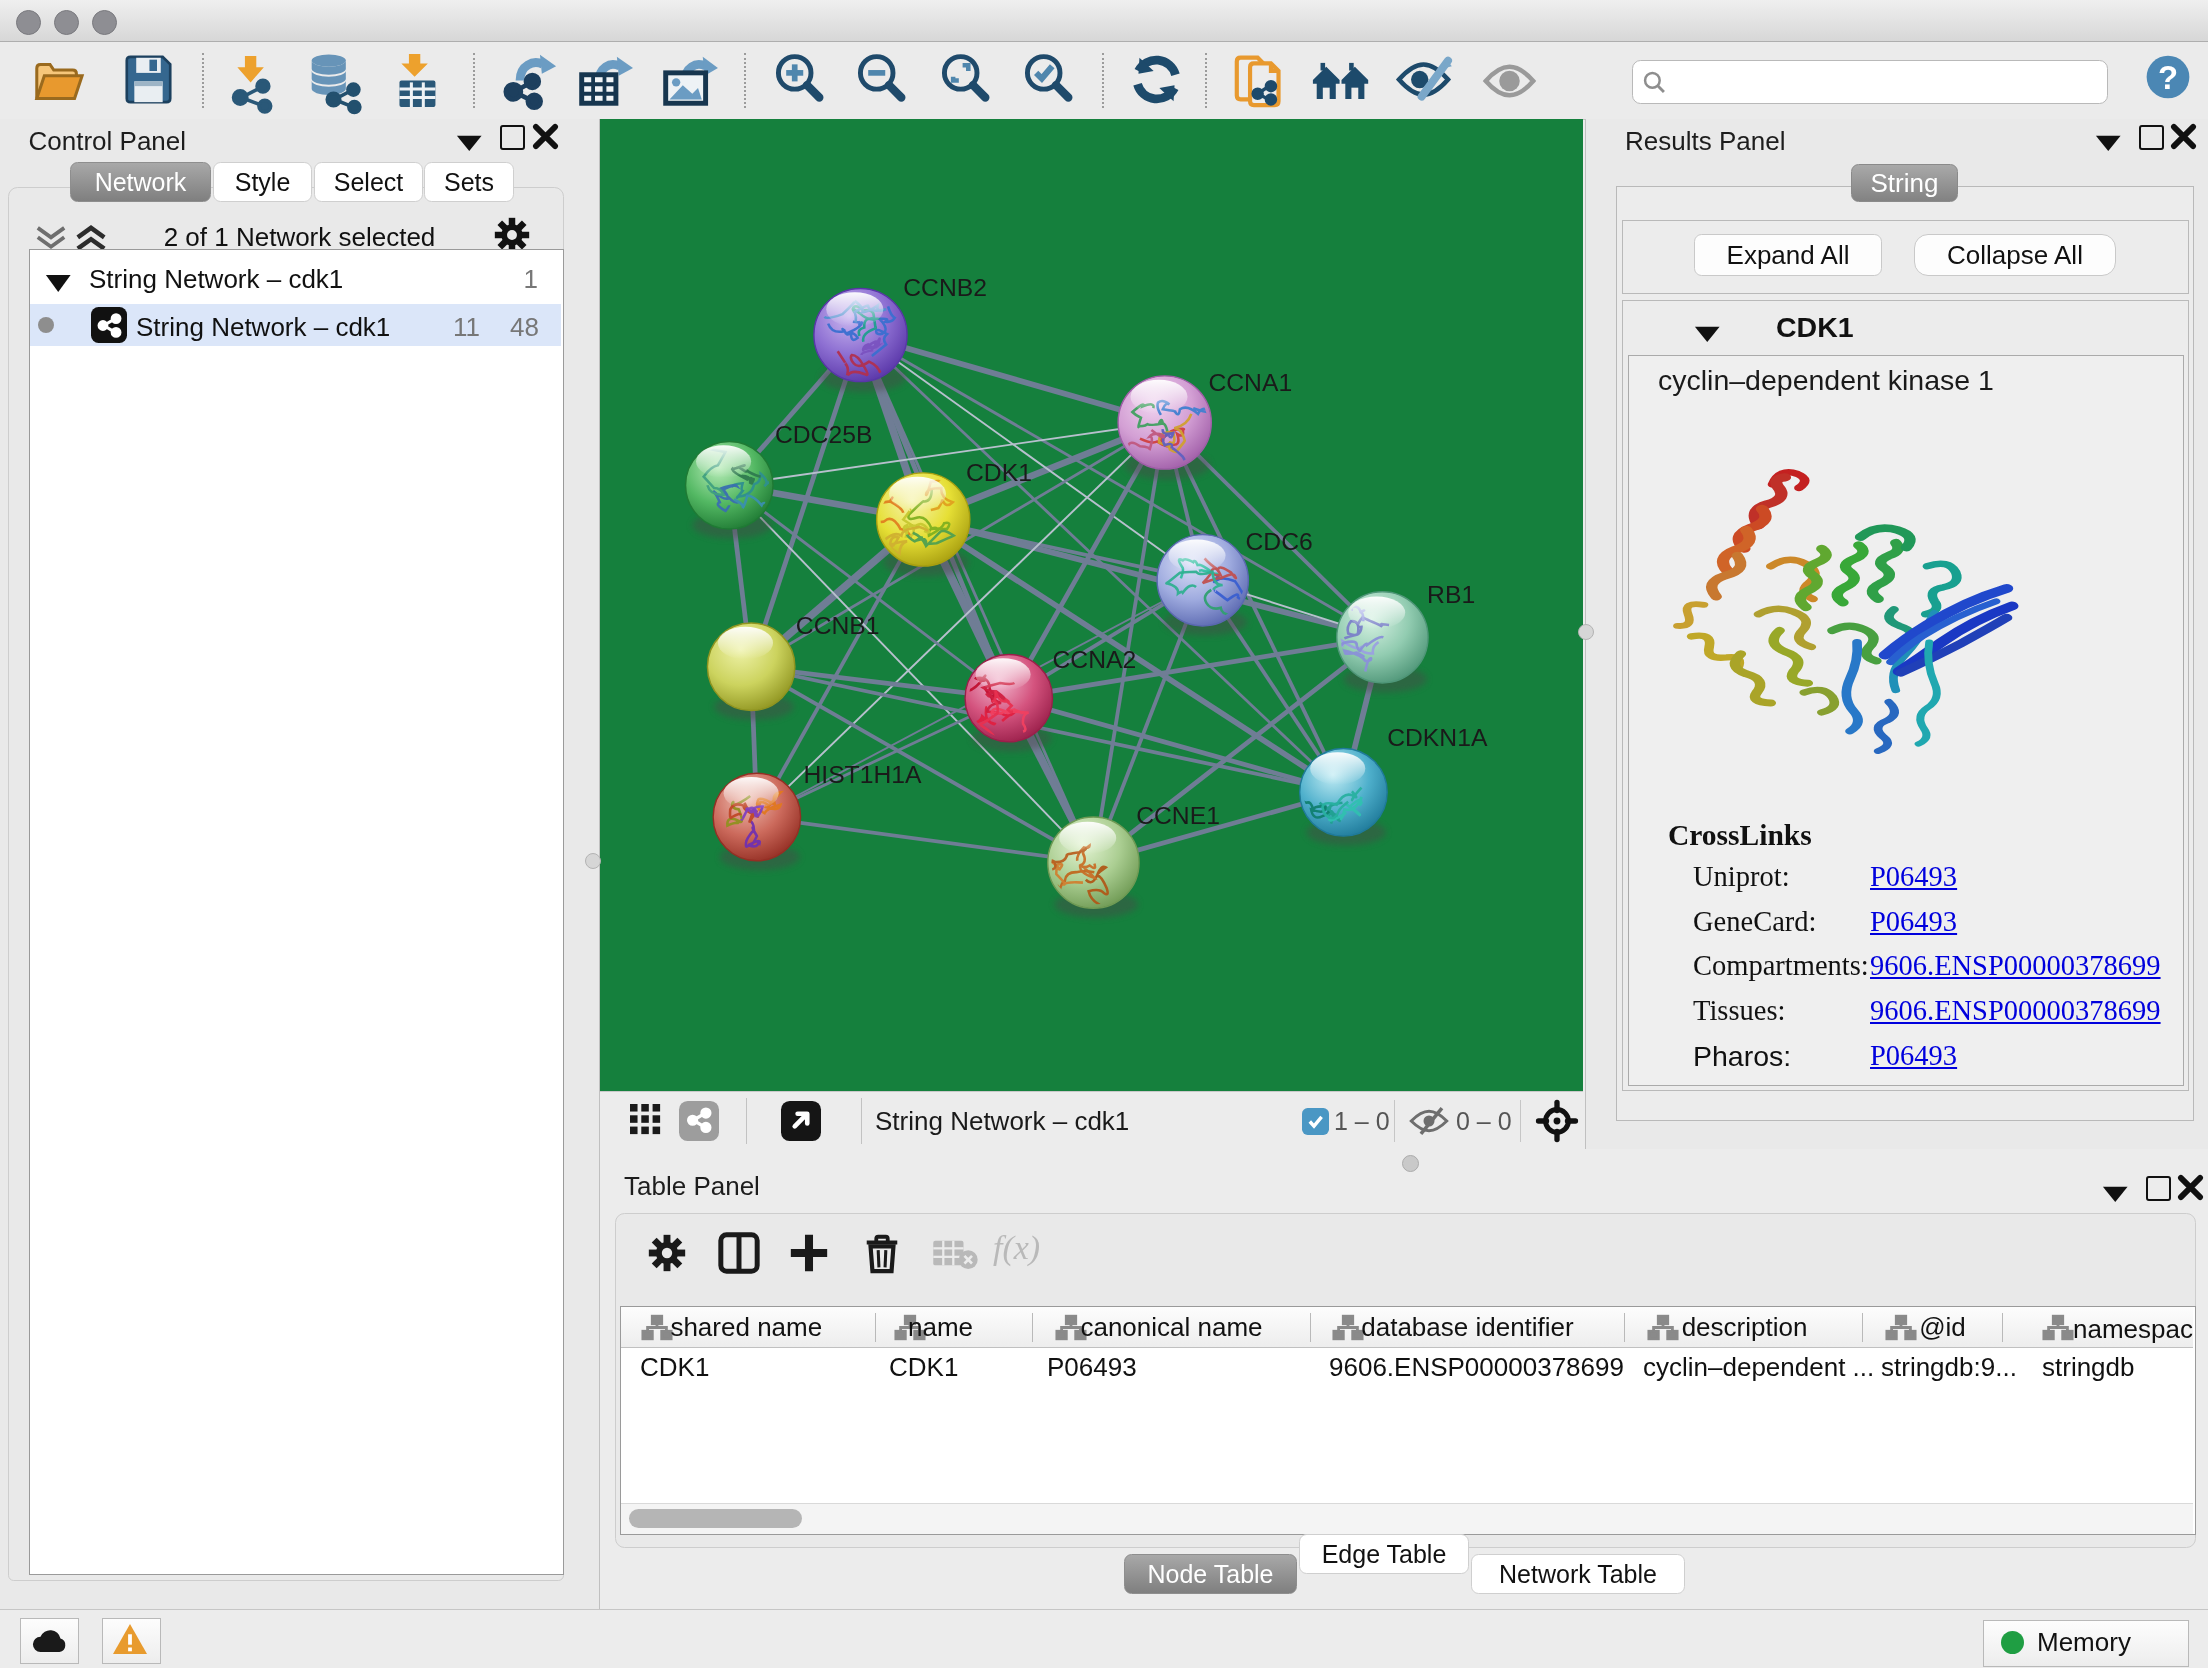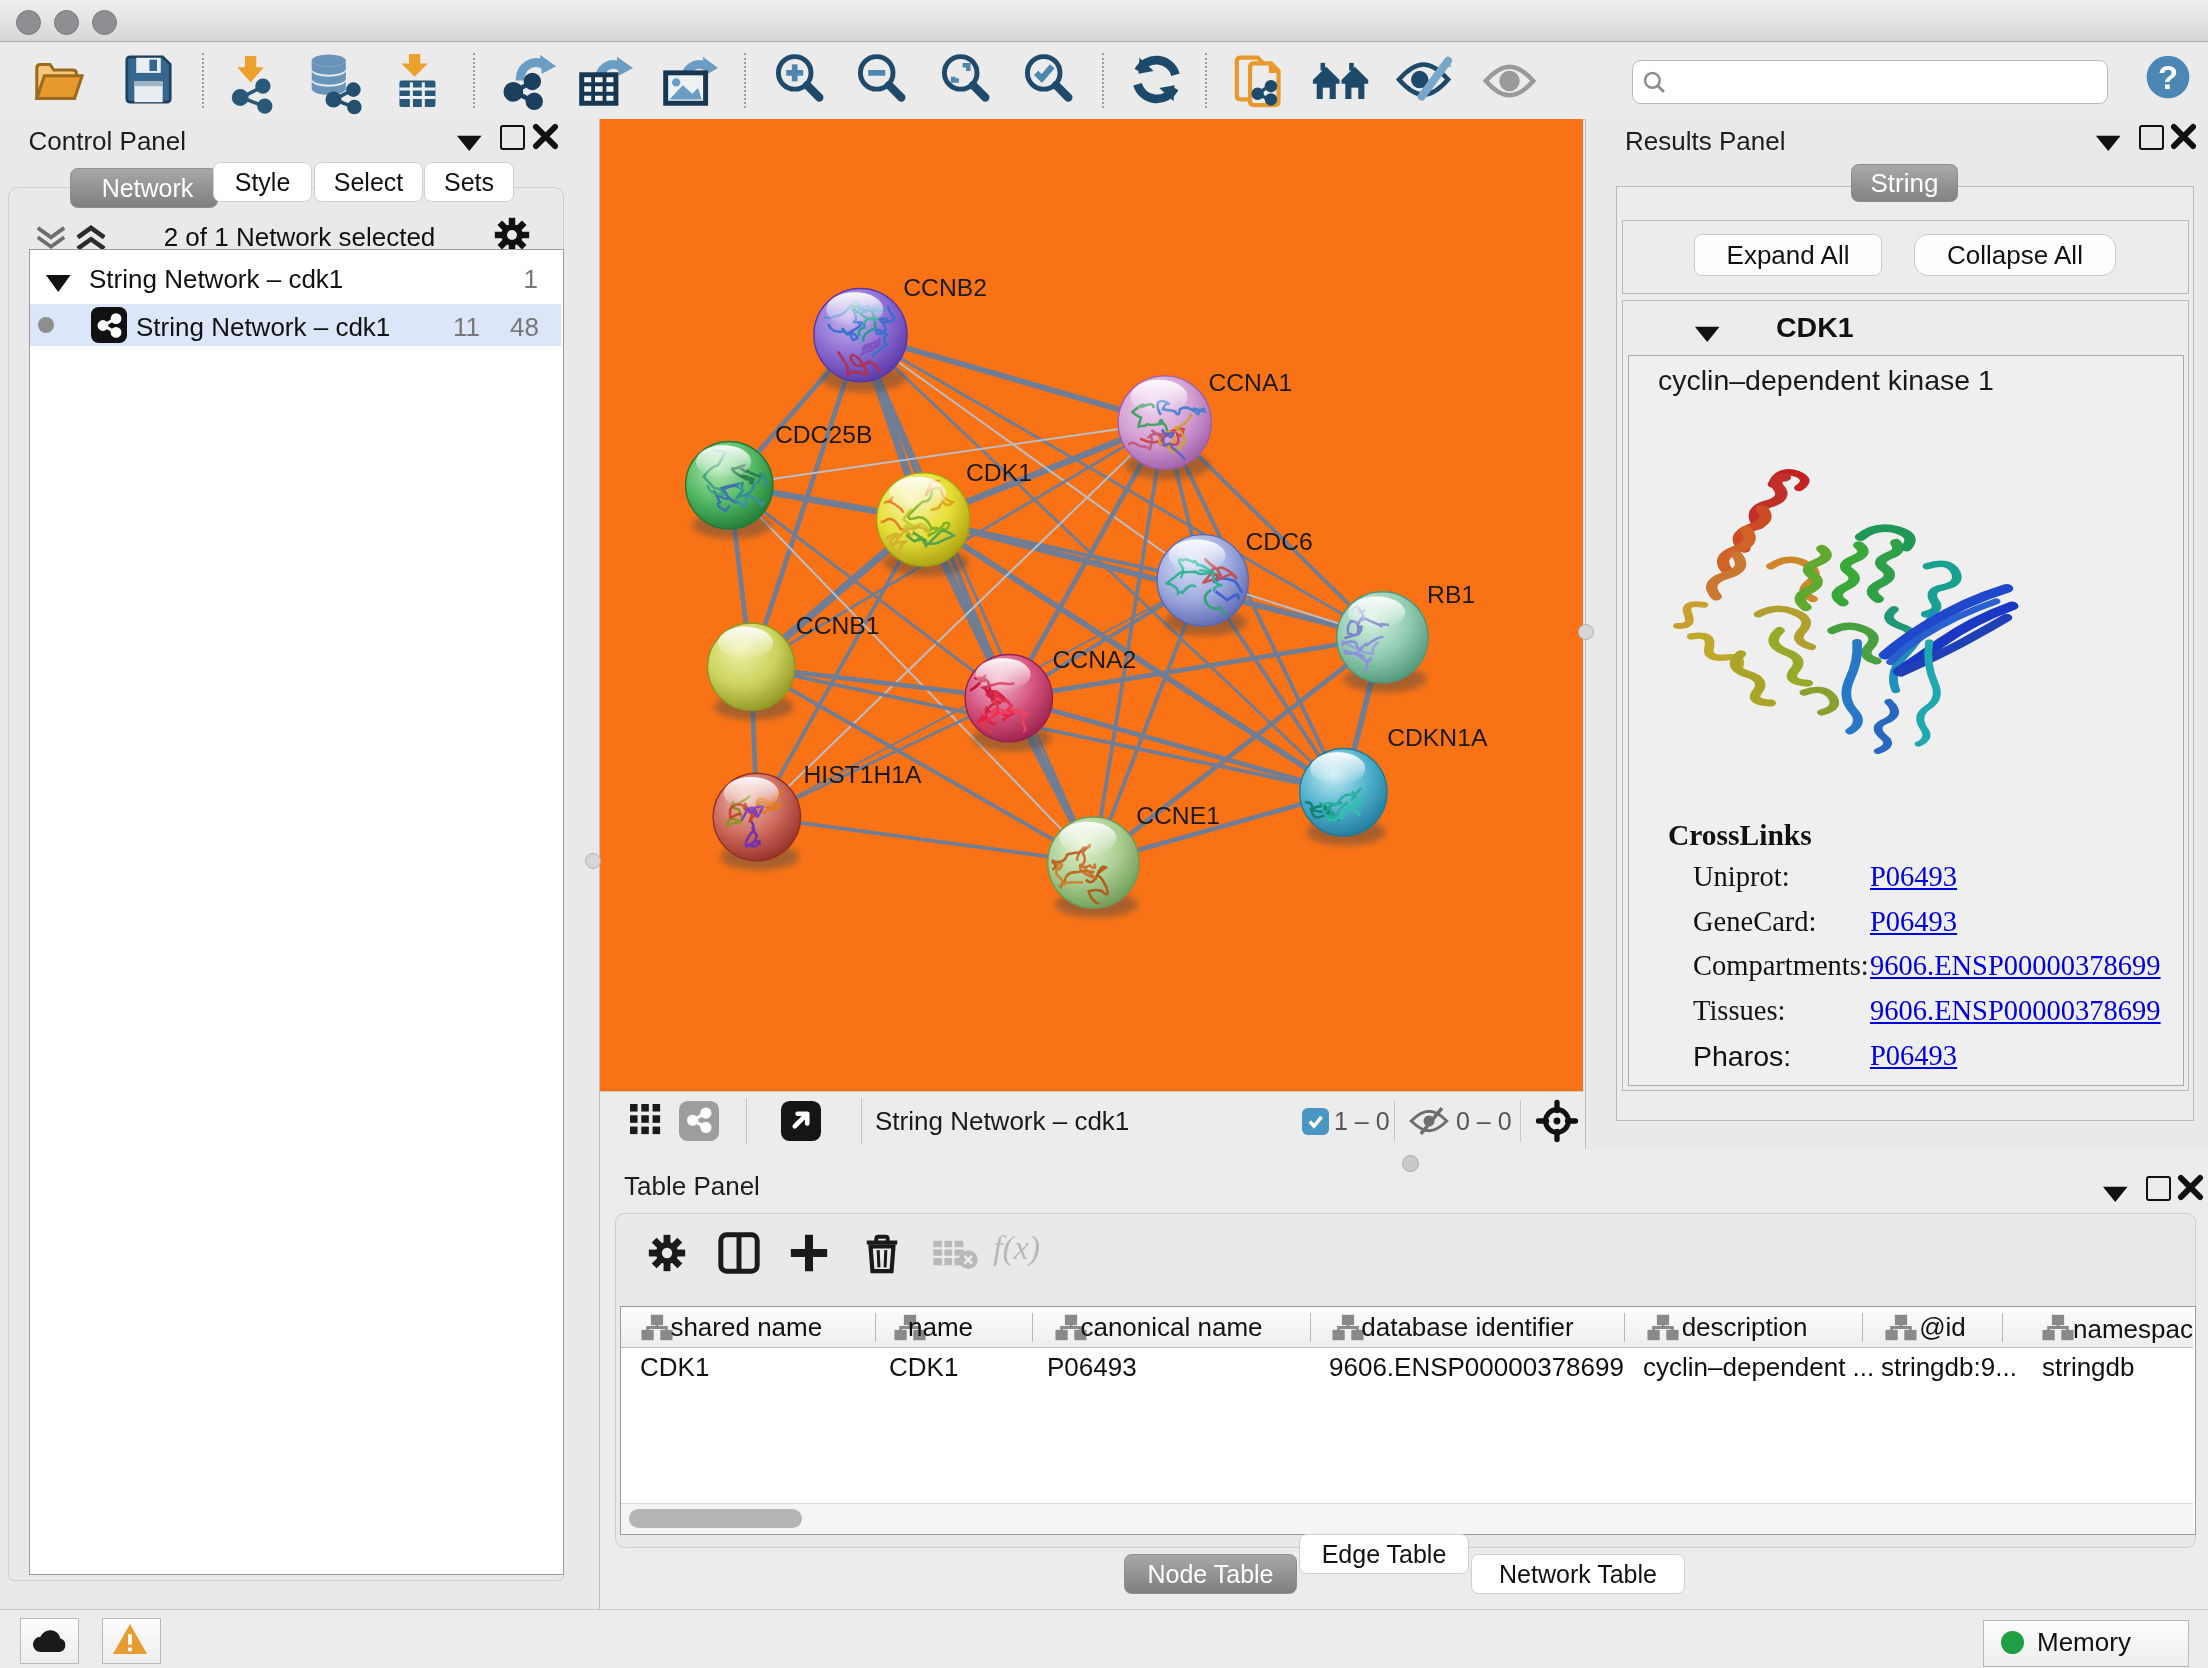--- a/index.html
+++ b/index.html
@@ -11,21 +11,21 @@
 
 #titlebar{left:0;top:0;width:2208px;height:41px;background:linear-gradient(#efefef,#d7d7d7);border-bottom:1px solid #aeaeae;}
 .tl{position:absolute;top:9.5px;width:23px;height:23px;border-radius:50%;background:#8e8e93;border:1px solid #79797e;}
 #title{position:absolute;top:5.7px;left:0;width:2208px;text-align:center;font-size:27.6px;color:#3a3a3a;}
 
 #toolbar{left:0;top:42px;width:2208px;height:77px;background:#ebebeb;border-bottom:1px solid #c4c4c4;}
 .tsep{position:absolute;top:11.4px;height:55px;width:0;border-left:2.9px dotted #9b9b9b;}
 #searchbox{position:absolute;left:1632px;top:18px;width:474px;height:42px;background:#fff;border:1px solid #b9b9b9;border-radius:8.6px;}
 
 #leftpanel{left:0;top:119px;width:599px;height:1490px;background:#e9e9e9;border-right:1px solid #c0c0c0;}
-#netview{left:600px;top:119px;width:983px;height:972px;background:#f97316;}
+#netview{left:600px;top:119px;width:983px;height:972px;background:#15803d;}
 #netbar{left:600px;top:1091px;width:983px;height:57px;background:#ececec;border-top:1px solid #c9c9c9;border-bottom:1px solid #cccccc;}
 #rightpanel{left:1585px;top:119px;width:624px;height:1047px;background:#e9e9e9;border-left:1px solid #c0c0c0;}
 #tablepanel{left:600px;top:1149px;width:1608px;height:460px;background:#ececec;}
 #statusbar{left:0;top:1609px;width:2208px;height:59px;background:#ececec;border-top:1px solid #c6c6c6;}
 .ptitle{font-size:26px;color:#1d1d1d;}
 
 .tab{position:absolute;z-index:5;height:38px;line-height:38px;text-align:center;font-size:25px;border:1px solid #cfcfcf;border-radius:7.6px;background:#fff;color:#111;}
 .tabsel{background:linear-gradient(#a8a8a8,#7f7f7f);color:#fff;border-color:#8e8e8e;}
 a.lnk{color:#0000dd;text-decoration:underline;}
 </style>
@@ -192,21 +192,21 @@
 </div>
 <div id="leftpanel" class="abs">
       <div class="abs ptitle" style="left:28.5px;top:6.7px;">Control Panel</div>
 <svg class="abs" style="left:455px;top:13.3px;" width="28.5" height="21" viewBox="0 0 15 11">
         <path d="M1 2 L14 2 L7.5 10 Z" fill="#111"></path>
       </svg>
 <div class="abs" style="left:500px;top:5.7px;width:21px;height:21px;border:2.9px solid #111;border-radius:2.9px;"></div>
 <svg class="abs" style="left:533px;top:4.8px;" width="25" height="25" viewBox="0 0 13 13">
         <path d="M1.5 1.5 L11.5 11.5 M11.5 1.5 L1.5 11.5" stroke="#111" stroke-width="3" stroke-linecap="round"></path>
       </svg>
-<div class="tab tabsel" style="left:70px;top:49px;width:139px;padding-left:7px;">Network</div>
+<div class="tab tabsel" style="left:70px;top:43px;width:139px;">Network</div>
 <div class="tab" style="left:213px;top:43px;width:97px;">Style</div>
 <div class="tab" style="left:314px;top:43px;width:107px;">Select</div>
 <div class="tab" style="left:424px;top:43px;width:88px;">Sets</div>
 <div class="abs" style="left:7.6px;top:68px;width:554px;height:1392px;background:#e9e9e9;border:1px solid #cdcdcd;border-radius:9.5px 9.5px 5.7px 5.7px;"></div>
 <div class="abs" style="left:8.6px;top:95px;width:574px;height:34px;"></div>
 <svg class="abs" style="left:34px;top:105px;" width="34" height="28.5" viewBox="0 0 18 15">
         <g fill="none" stroke="#6e6e6e" stroke-width="2">
           <path d="M2 2 L9 7 L16 2"></path>
           <path d="M2 7 L9 12 L16 7"></path>
         </g>

